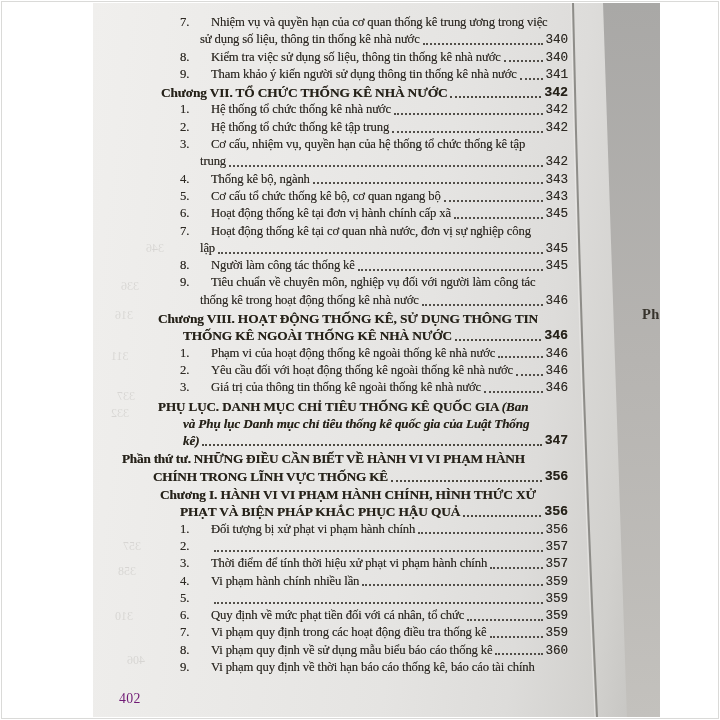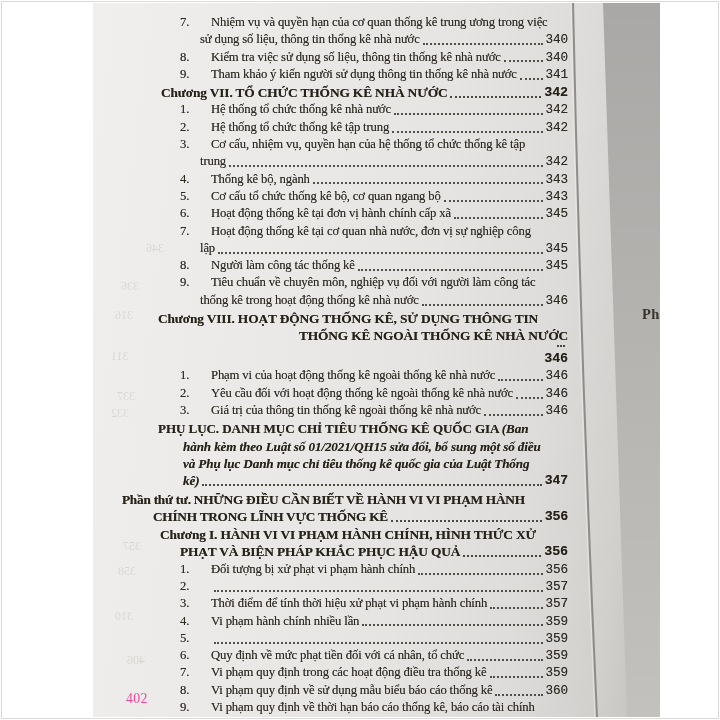--- a/index.html
+++ b/index.html
@@ -51,22 +51,22 @@
   }
   .pg{white-space:nowrap;font-family:Liberation Mono, monospace;}
   .entry.chapter,.entry.part,.entry.appendix{
     font-weight:bold;color:#262219;margin-top:1px;
   }
   .entry.chapter{font-size:13.4px;letter-spacing:-.15px;}
   .entry.part{font-size:13.3px;letter-spacing:-.25px;}
   .entry.appendix{font-size:13.1px;letter-spacing:-.1px;}
   .it{font-style:italic;}
   .footer-num{
-    position:absolute;left:126px;top:691px;
-    font-size:13.8px;color:#ec4899;letter-spacing:.3px;
+    position:absolute;left:119px;top:691px;
+    font-size:13.8px;color:#701a75;letter-spacing:.3px;
   }
 </style>
 </head>
 <body>
 
 <div class="sheet"></div>
 
 <div class="next-strip">
   <span class="next-frag">Ph</span>
 </div>
@@ -192,21 +192,21 @@
       <span class="num">9.</span>
       <div class="line"><span class="txt">Tiêu chuẩn về chuyên môn, nghiệp vụ đối với người làm công tác</span></div>
       <div class="line cont flex">
         <span class="txt">thống kê trong hoạt động thống kê nhà nước</span>
         <span class="leader"></span>
         <span class="pg">346</span>
       </div>
     </div>
     <div class="entry chapter">
       <div class="line" style="margin-left: -8px;"><span class="txt">Chương VIII. HOẠT ĐỘNG THỐNG KÊ, SỬ DỤNG THÔNG TIN</span></div>
-      <div class="line cont flex" style="margin-left: 17px; flex-direction: column;">
+      <div class="line cont flex" style="margin-left: 17px;">
         <span class="txt">THỐNG KÊ NGOÀI THỐNG KÊ NHÀ NƯỚC</span>
         <span class="leader"></span>
         <span class="pg">346</span>
       </div>
     </div>
     <div class="entry item">
       <span class="num">1.</span>
       <div class="line flex">
         <span class="txt">Phạm vi của hoạt động thống kê ngoài thống kê nhà nước</span>
         <span class="leader"></span>
@@ -224,21 +224,20 @@
     <div class="entry item">
       <span class="num">3.</span>
       <div class="line flex">
         <span class="txt">Giá trị của thông tin thống kê ngoài thống kê nhà nước</span>
         <span class="leader"></span>
         <span class="pg">346</span>
       </div>
     </div>
     <div class="entry appendix">
       <div class="line" style="margin-left: -8px;"><span class="txt">PHỤ LỤC. DANH MỤC CHỈ TIÊU THỐNG KÊ QUỐC GIA <span class="it">(Ban</span></span></div>
-      <div class="line cont" style="margin-left: 17px;"><span class="txt it">hành kèm theo Luật số 01/2021/QH15 sửa đổi, bổ sung một số điều</span></div>
       <div class="line cont" style="margin-left: 17px;"><span class="txt it">và Phụ lục Danh mục chỉ tiêu thống kê quốc gia của Luật Thống</span></div>
       <div class="line cont flex" style="margin-left: 17px;">
         <span class="txt it">kê)</span>
         <span class="leader"></span>
         <span class="pg">347</span>
       </div>
     </div>
     <div class="entry part">
       <div class="line" style="margin-left: -44px;"><span class="txt">Phần thứ tư. NHỮNG ĐIỀU CẦN BIẾT VỀ HÀNH VI VI PHẠM HÀNH</span></div>
       <div class="line cont flex" style="margin-left: -13px;">

